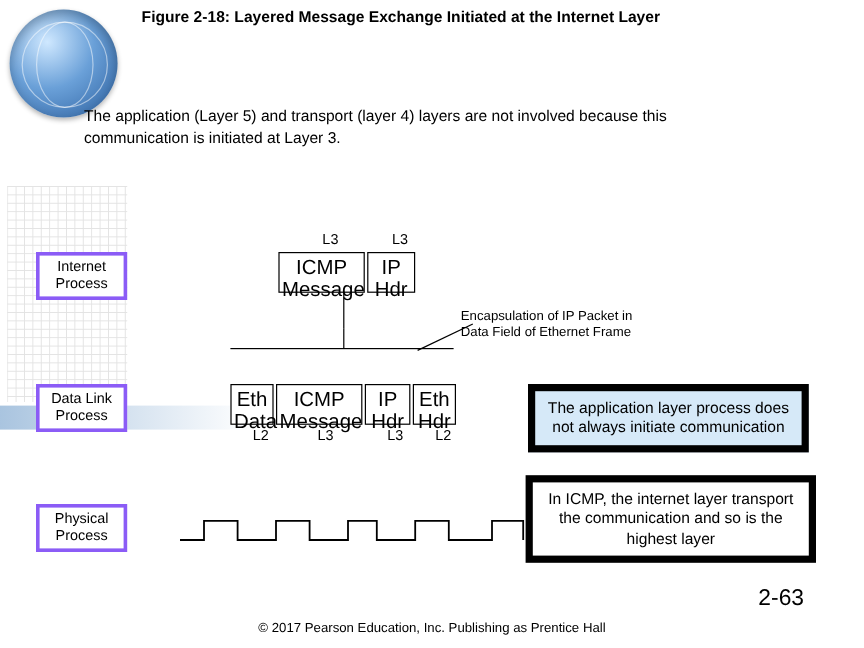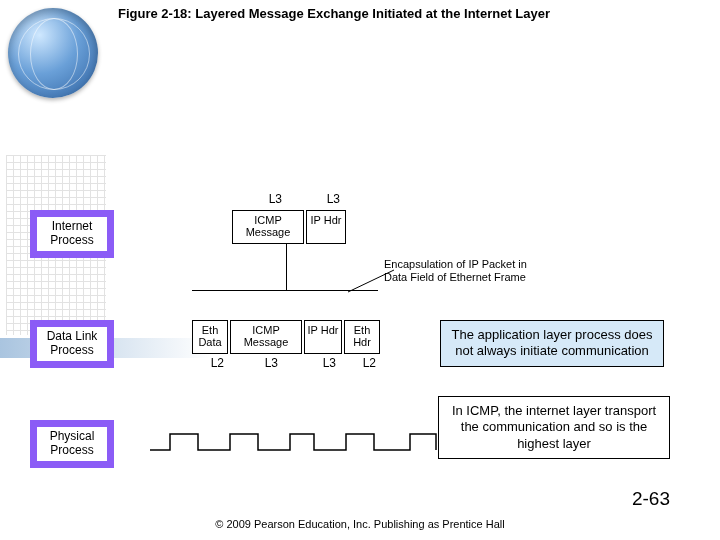--- a/index.html
+++ b/index.html
@@ -4,44 +4,45 @@
 <style>
 html,body{margin:0;padding:0;width:720px;height:540px;font-family:Arial,Helvetica,sans-serif;background:#fff;color:#000;position:relative;overflow:hidden}
 .globe{position:absolute;left:8px;top:8px;width:90px;height:90px;border-radius:50%;background:radial-gradient(circle at 35% 30%,#cfe8ff 0%,#6aa0d8 45%,#2a5e9e 100%);box-shadow:0 4px 10px rgba(0,0,0,.25) inset,0 2px 4px rgba(0,0,0,.3)}
 .globe:before,.globe:after{content:"";position:absolute;border-radius:50%}
 .globe:before{left:10px;top:10px;width:70px;height:70px;border:1px solid rgba(255,255,255,.5)}
 .globe:after{left:22px;top:10px;width:46px;height:70px;border:1px solid rgba(255,255,255,.5)}
 .title{position:absolute;left:118px;top:6px;width:560px;font-weight:bold;font-size:13px;line-height:1.25}
 .caption{position:absolute;left:70px;top:80px;width:560px;font-size:13px;line-height:1.35}
 .dgrid{position:absolute;left:6px;top:155px;width:100px;height:180px;background-image:linear-gradient(#ccc 1px,transparent 1px),linear-gradient(90deg,#ccc 1px,transparent 1px);background-size:7px 7px;opacity:.55}
 .shadebar{position:absolute;left:0;top:338px;width:210px;height:20px;background:linear-gradient(90deg,rgba(160,190,220,.9),rgba(160,190,220,0))}
-.layerbox{position:absolute;border:7px solid #8b5cf6;background:#fff;text-align:center;font-size:12px;padding:3px 4px;line-height:1.15}
+.layerbox{position:absolute;border:3px solid #8b5cf6;background:#fff;text-align:center;font-size:12px;padding:3px 4px;line-height:1.15}
 .layerbox.left{left:30px;width:62px}
-.pktbox{position:absolute;border:1px solid #000;background:#fff;text-align:center;font-size:11px;padding:3px 2px;line-height:1.1}
+.pktbox{position:absolute;border:1px solid #000;background:#fff;text-align:center;font-size:17px;padding:3px 2px;line-height:1.1}
 .lbl{position:absolute;font-size:12px;text-align:right}
 .encaps{position:absolute;font-size:11px;line-height:1.15}
 .rule{position:absolute;background:#000}
-.callout{position:absolute;border:1px solid #000000;font-size:13px;text-align:center;padding:6px 8px;line-height:1.25}
+.callout{position:absolute;border:6px solid #000000;font-size:13px;text-align:center;padding:6px 8px;line-height:1.25}
 .callout.blue{background:#d6e9f8}
 .footer{position:absolute;left:0;right:0;bottom:10px;text-align:center;font-size:11px}
 .pgnum{position:absolute;right:50px;bottom:30px;font-size:19px}
 svg.sig{position:absolute;left:150px;top:420px;width:290px;height:50px}
 svg.leader{position:absolute;left:348px;top:266px;width:90px;height:40px;overflow:visible}
 </style>
 </head>
 <body>
 
 <div class="globe"></div>
 <div class="dgrid"></div>
 <div class="shadebar"></div>
 
 <div class="title">Figure 2-18: Layered Message Exchange Initiated at the Internet Layer</div>
 
 <div class="caption">
   <div style="height:8px"></div>
+  <div>The application (Layer 5) and transport (layer 4) layers are not involved because this communication is initiated at Layer 3.</div>
 </div>
 
 <div class="layerbox left" style="top:210px">Internet Process</div>
 <div class="layerbox left" style="top:320px">Data Link Process</div>
 <div class="layerbox left" style="top:420px">Physical Process</div>
 
 <div class="lbl" style="left:252px;top:192px;width:30px">L3</div>
 <div class="lbl" style="left:310px;top:192px;width:30px">L3</div>
 
 <div class="pktbox" style="left:232px;top:210px;width:66px;height:26px">ICMP Message</div>
@@ -69,13 +70,13 @@
 <div class="lbl" style="left:346px;top:356px;width:30px">L2</div>
 
 <svg class="sig">
   <polyline points="0,30 20,30 20,14 48,14 48,30 80,30 80,14 108,14 108,30 140,30 140,14 164,14 164,30 196,30 196,14 224,14 224,30 260,30 260,14 286,14 286,30" fill="none" stroke="#000" stroke-width="1.5"></polyline>
 </svg>
 
 <div class="callout blue" style="left:440px;top:320px;width:206px">The application layer process does not always initiate communication</div>
 <div class="callout" style="left:438px;top:396px;width:214px;background:#fff">In ICMP, the internet layer transport the communication and so is the highest layer</div>
 
 <div class="pgnum">2-63</div>
-<div class="footer">© 2009 Pearson Education, Inc.  Publishing as Prentice Hall</div>
+<div class="footer">© 2017 Pearson Education, Inc.  Publishing as Prentice Hall</div>
 
 </body></html>

